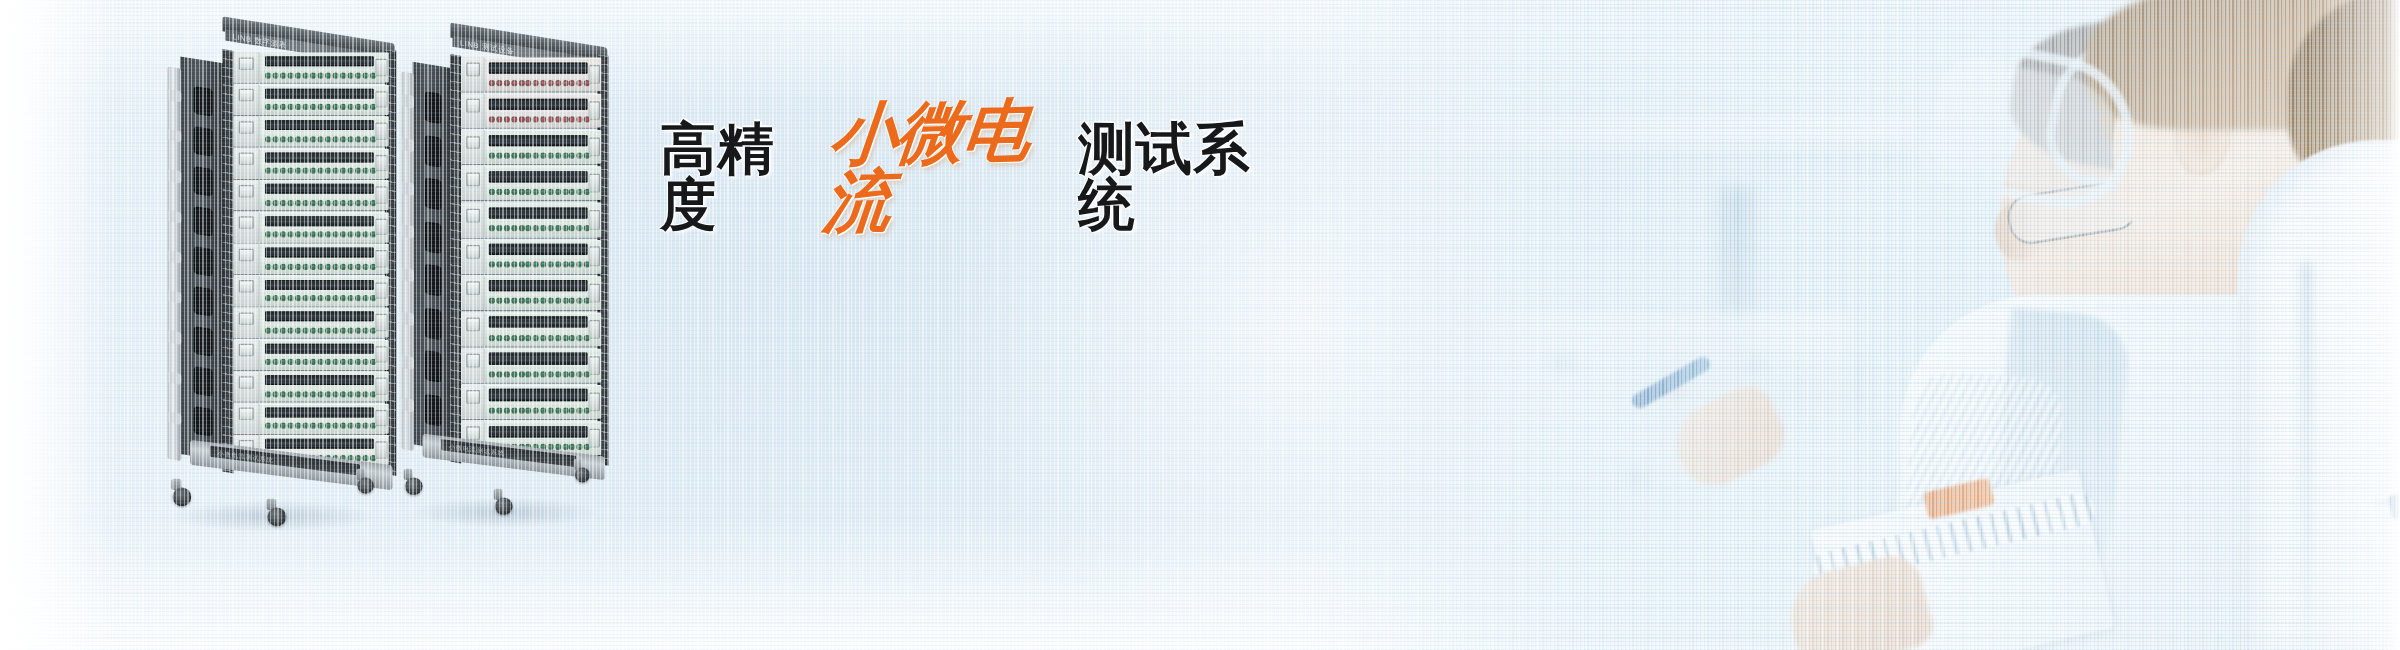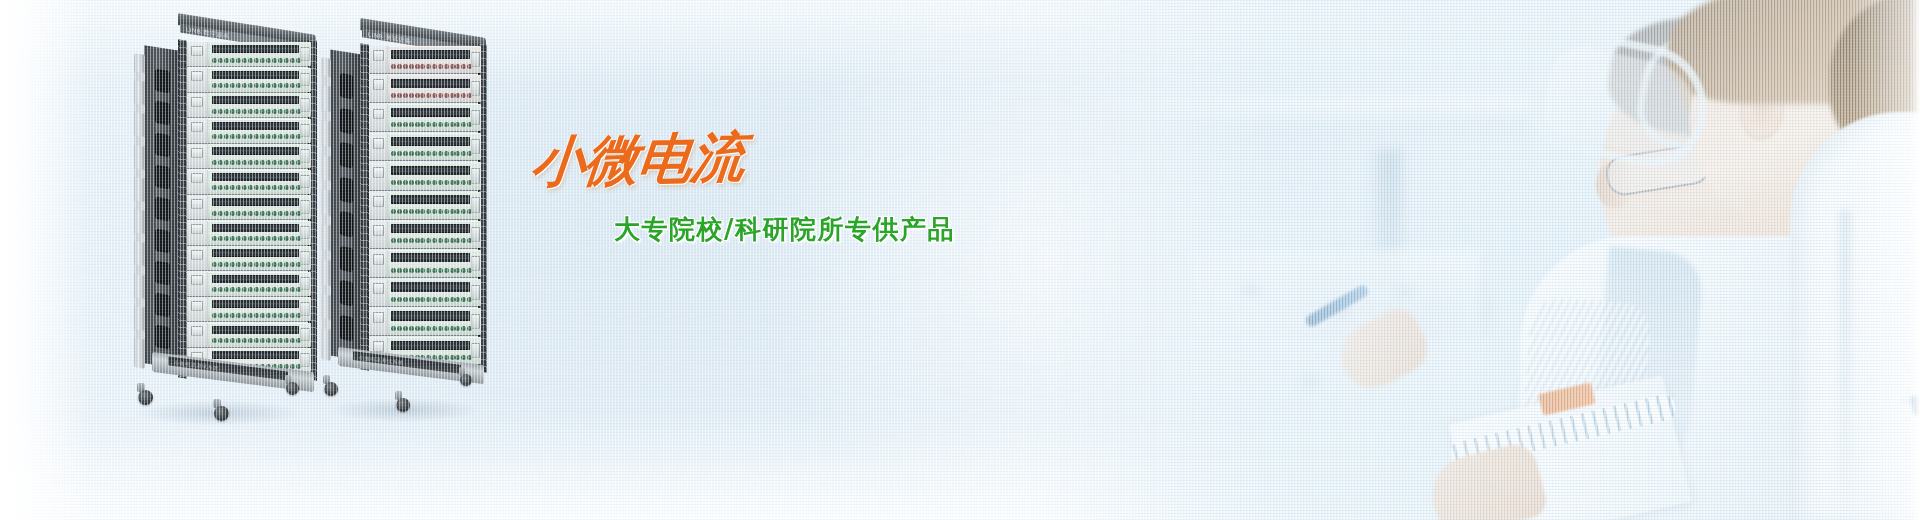--- a/index.html
+++ b/index.html
@@ -1185,18 +1185,19 @@
       <div class="caster" style="left:86px;top:374px;width:14px;height:14px;"></div>
       <div class="caster-arm" style="left:149px;top:343px;width:6px;height:9px;"></div>
       <div class="caster" style="left:150px;top:350px;width:12px;height:12px;"></div>
     </div>
 
   <div class="bg-grid"></div>
   <div class="bg-edges"></div>
 
   <div class="copy">
     <div class="title-row">
+      <span class="t-black">高精度</span>
       <span class="t-orange">小微电流</span>
+      <span class="t-black">测试系统</span>
     </div>
-    <div class="sub-cn">大专院校/科研院所专供产品</div>
   </div>
 
 </div>
 
 </body></html>

